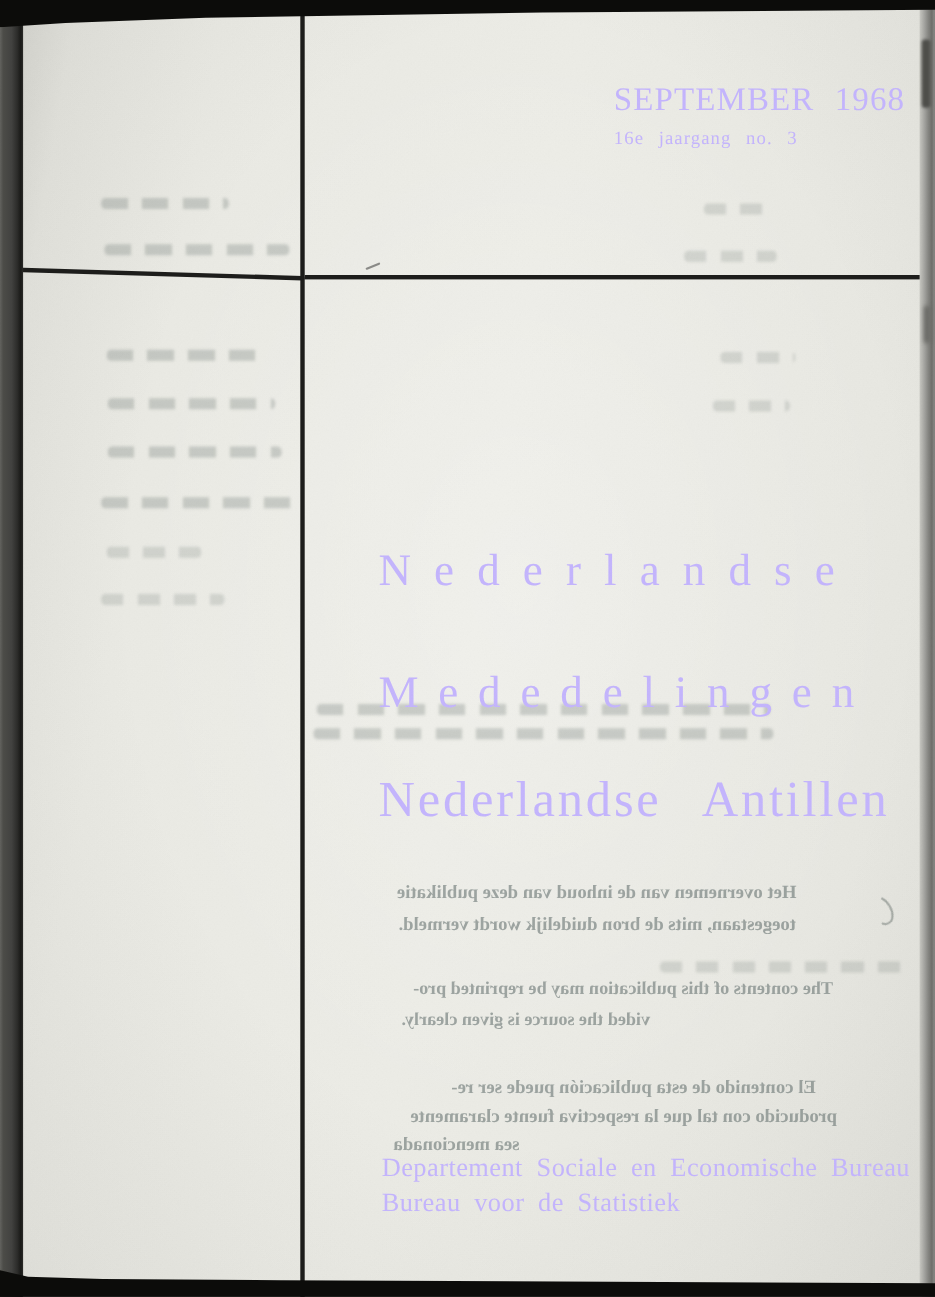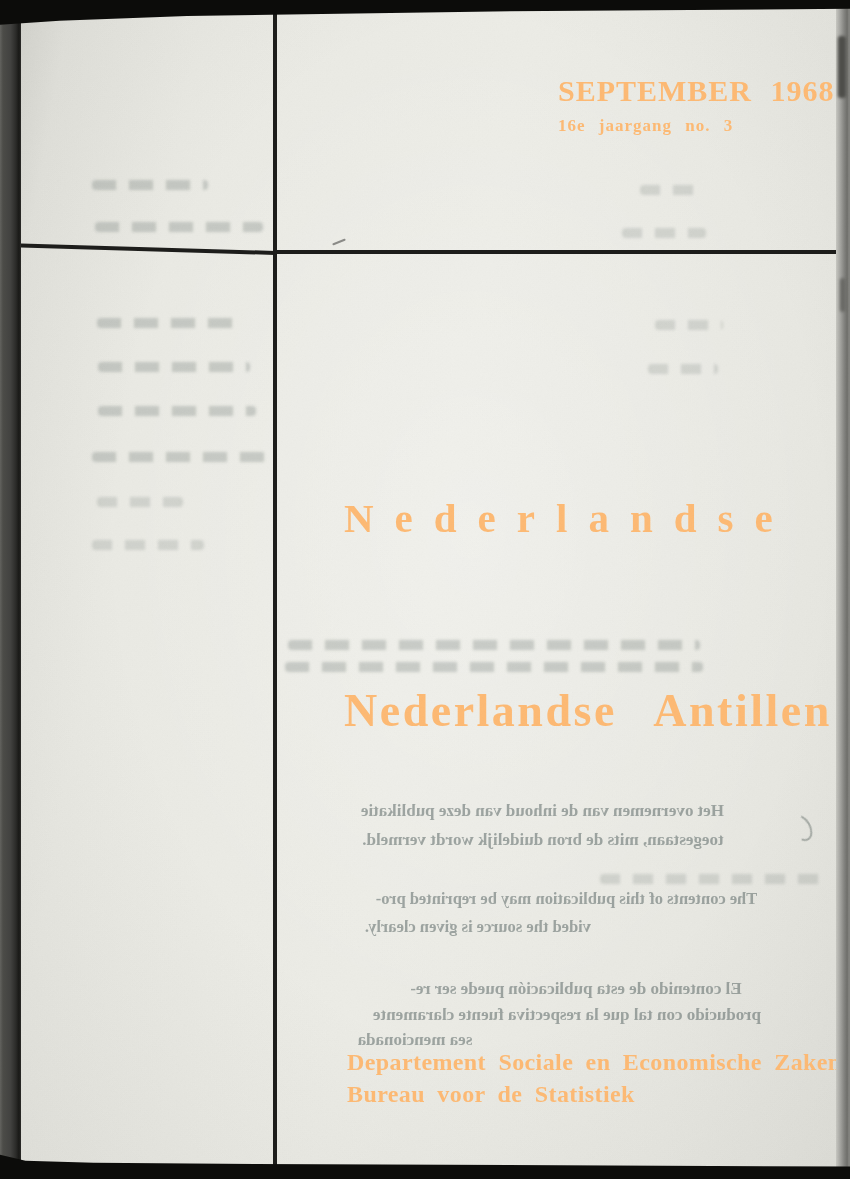--- a/index.html
+++ b/index.html
@@ -24,26 +24,26 @@
   .edge-mark-1{position:absolute;left:838px;top:36px;width:8px;height:62px;background:#4e4e4a;
            filter:blur(1.5px);z-index:6;border-radius:3px;}
   .edge-mark-2{position:absolute;left:840px;top:278px;width:6px;height:34px;background:#6a6a66;
            filter:blur(1.8px);z-index:6;border-radius:3px;}
   
   .vrule{position:absolute;left:273px;top:0;width:4px;height:1179px;background:#1d1d1b;z-index:3;}
   .hrule-right{position:absolute;left:277px;top:250px;width:561px;height:4px;background:#1d1d1b;z-index:3;}
   .hrule-left{position:absolute;left:19px;top:251px;width:258px;height:4px;background:#1d1d1b;z-index:3;
            transform:rotate(1.7deg);transform-origin:100% 50%;border-radius:2px;}
   
-  .ink{position:absolute;color:#fdba74;font-weight:bold;white-space:nowrap;z-index:4;}
+  .ink{position:absolute;color:#c4b5fd;font-weight:normal;white-space:nowrap;z-index:4;}
   .issue-date{left:558px;top:74px;font-size:30px;letter-spacing:1px;word-spacing:10px;}
   .edition{left:558px;top:116px;font-size:17px;letter-spacing:1px;word-spacing:8px;}
   .title-1{left:344px;top:494px;font-size:41px;letter-spacing:21px;}
   .title-2{left:344px;top:605px;font-size:41px;letter-spacing:18px;}
-  .title-3{left:344px;top:684px;font-size:46px;letter-spacing:2.5px;word-spacing:25px;}
+  .title-3{left:344px;top:700px;font-size:46px;letter-spacing:2.5px;word-spacing:25px;}
   .pub-1{left:347px;top:1049px;font-size:24px;word-spacing:6px;letter-spacing:0.4px;}
   .pub-2{left:347px;top:1081px;font-size:24px;word-spacing:6px;letter-spacing:0.4px;}
   
   .ghost{position:absolute;z-index:2;transform:scaleX(-1);white-space:nowrap;
          color:rgba(100,112,110,.58);font-size:17px;font-weight:bold;
          filter:blur(.7px);text-align:center;}
   .gd1{left:335px;top:801px;width:415px;}
   .gd2{left:323px;top:830px;width:440px;}
   .ge1{left:298px;top:889px;width:537px;font-size:16.5px;}
   .ge2{left:328px;top:917px;width:300px;font-size:16.5px;}
@@ -71,23 +71,24 @@
 
   <div class="vrule"></div>
   <div class="hrule-right"></div>
   <div class="hrule-left"></div>
   <div class="scratch"></div>
 
   <div class="ink issue-date">SEPTEMBER 1968</div>
   <div class="ink edition">16e jaargang no. 3</div>
 
   <div class="ink title-1">Nederlandse</div>
+  <div class="ink title-2">Mededelingen</div>
   <div class="ink title-3">Nederlandse Antillen</div>
 
-  <div class="ink pub-1">Departement Sociale en Economische Zaken</div>
+  <div class="ink pub-1">Departement Sociale en Economische Bureau</div>
   <div class="ink pub-2">Bureau voor de Statistiek</div>
 
   <div class="ghost gd1">Het overnemen van de inhoud van deze publikatie</div>
   <div class="ghost gd2">toegestaan, mits de bron duidelijk wordt vermeld.</div>
   <div class="ghost ge1">The contents of this publication may be reprinted pro-</div>
   <div class="ghost ge2">vided the source is given clearly.</div>
   <div class="ghost gs1">El contenido de esta publicación puede ser re-</div>
   <div class="ghost gs2">producido con tal que la respectiva fuente claramente</div>
   <div class="ghost gs3">sea mencionada</div>
   <div class="ink-curl"></div>

